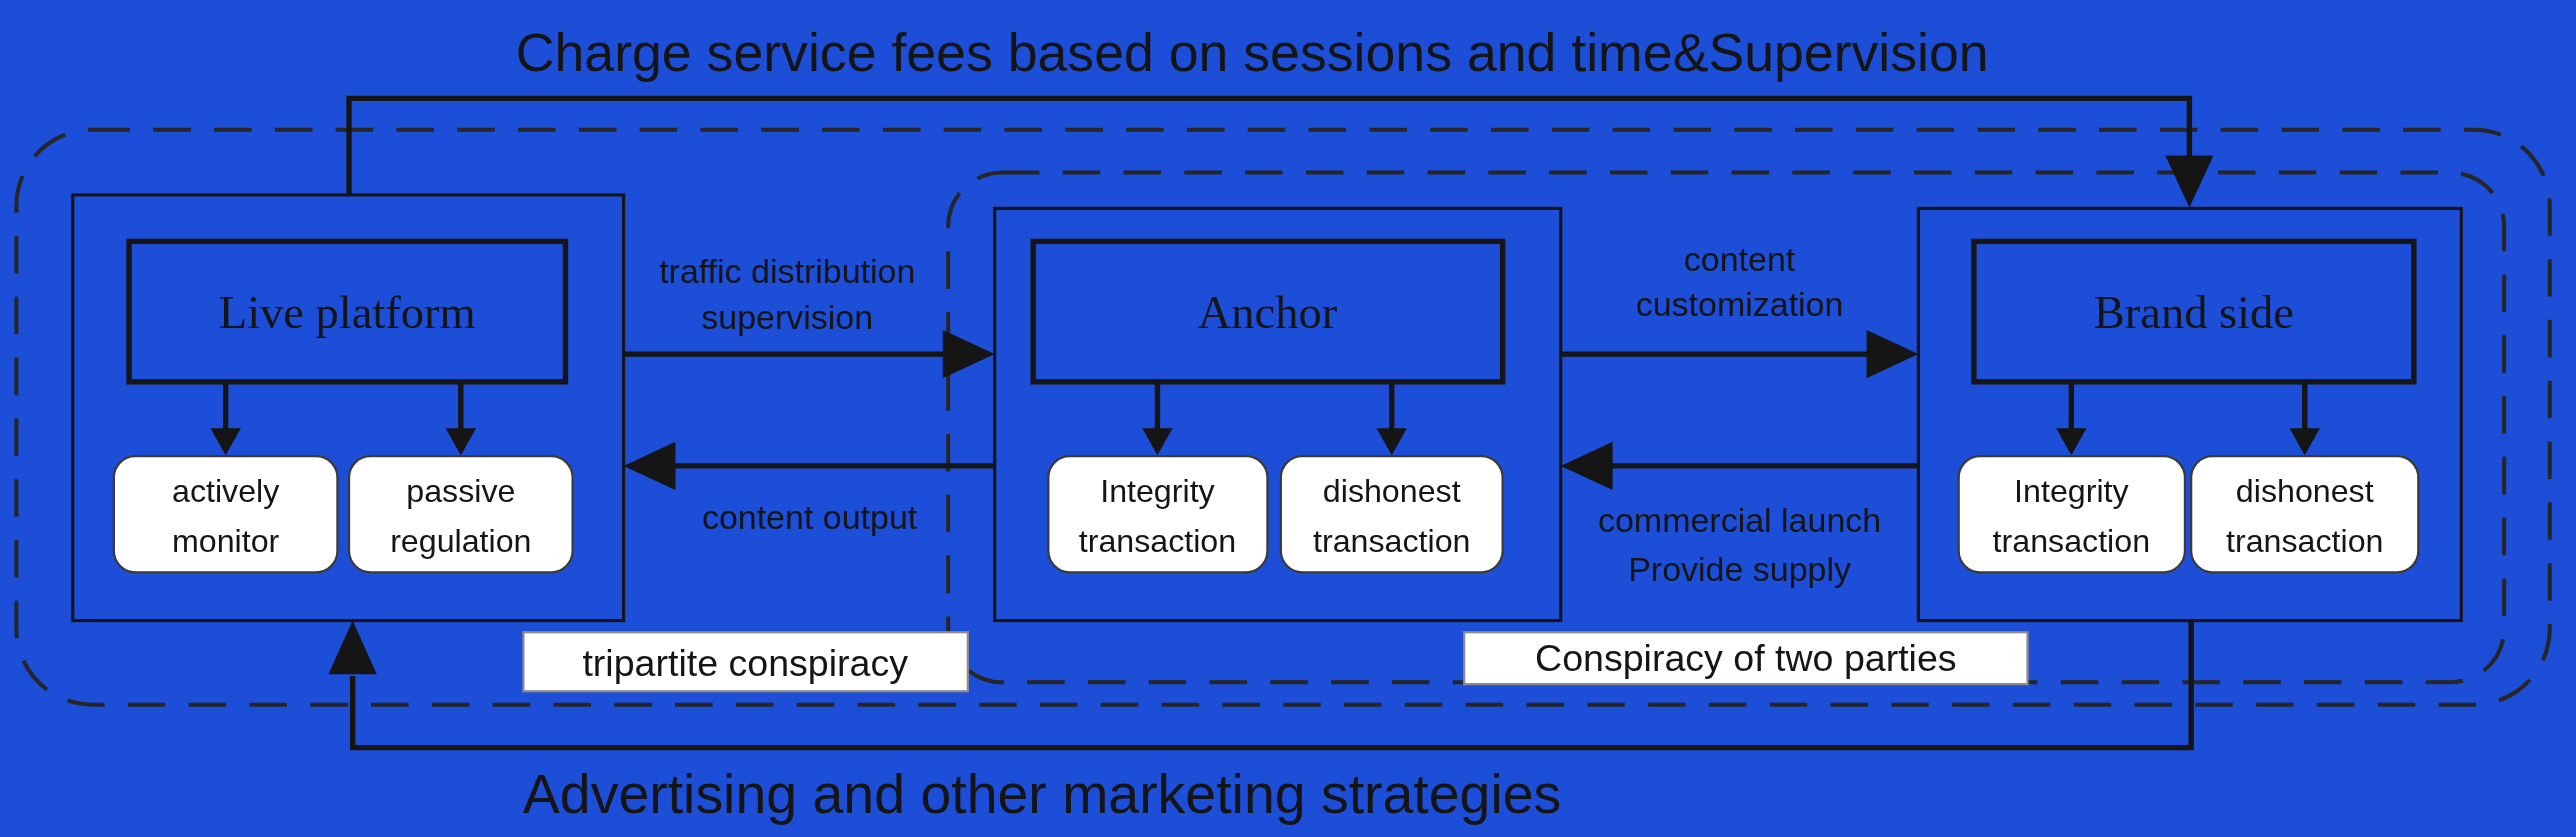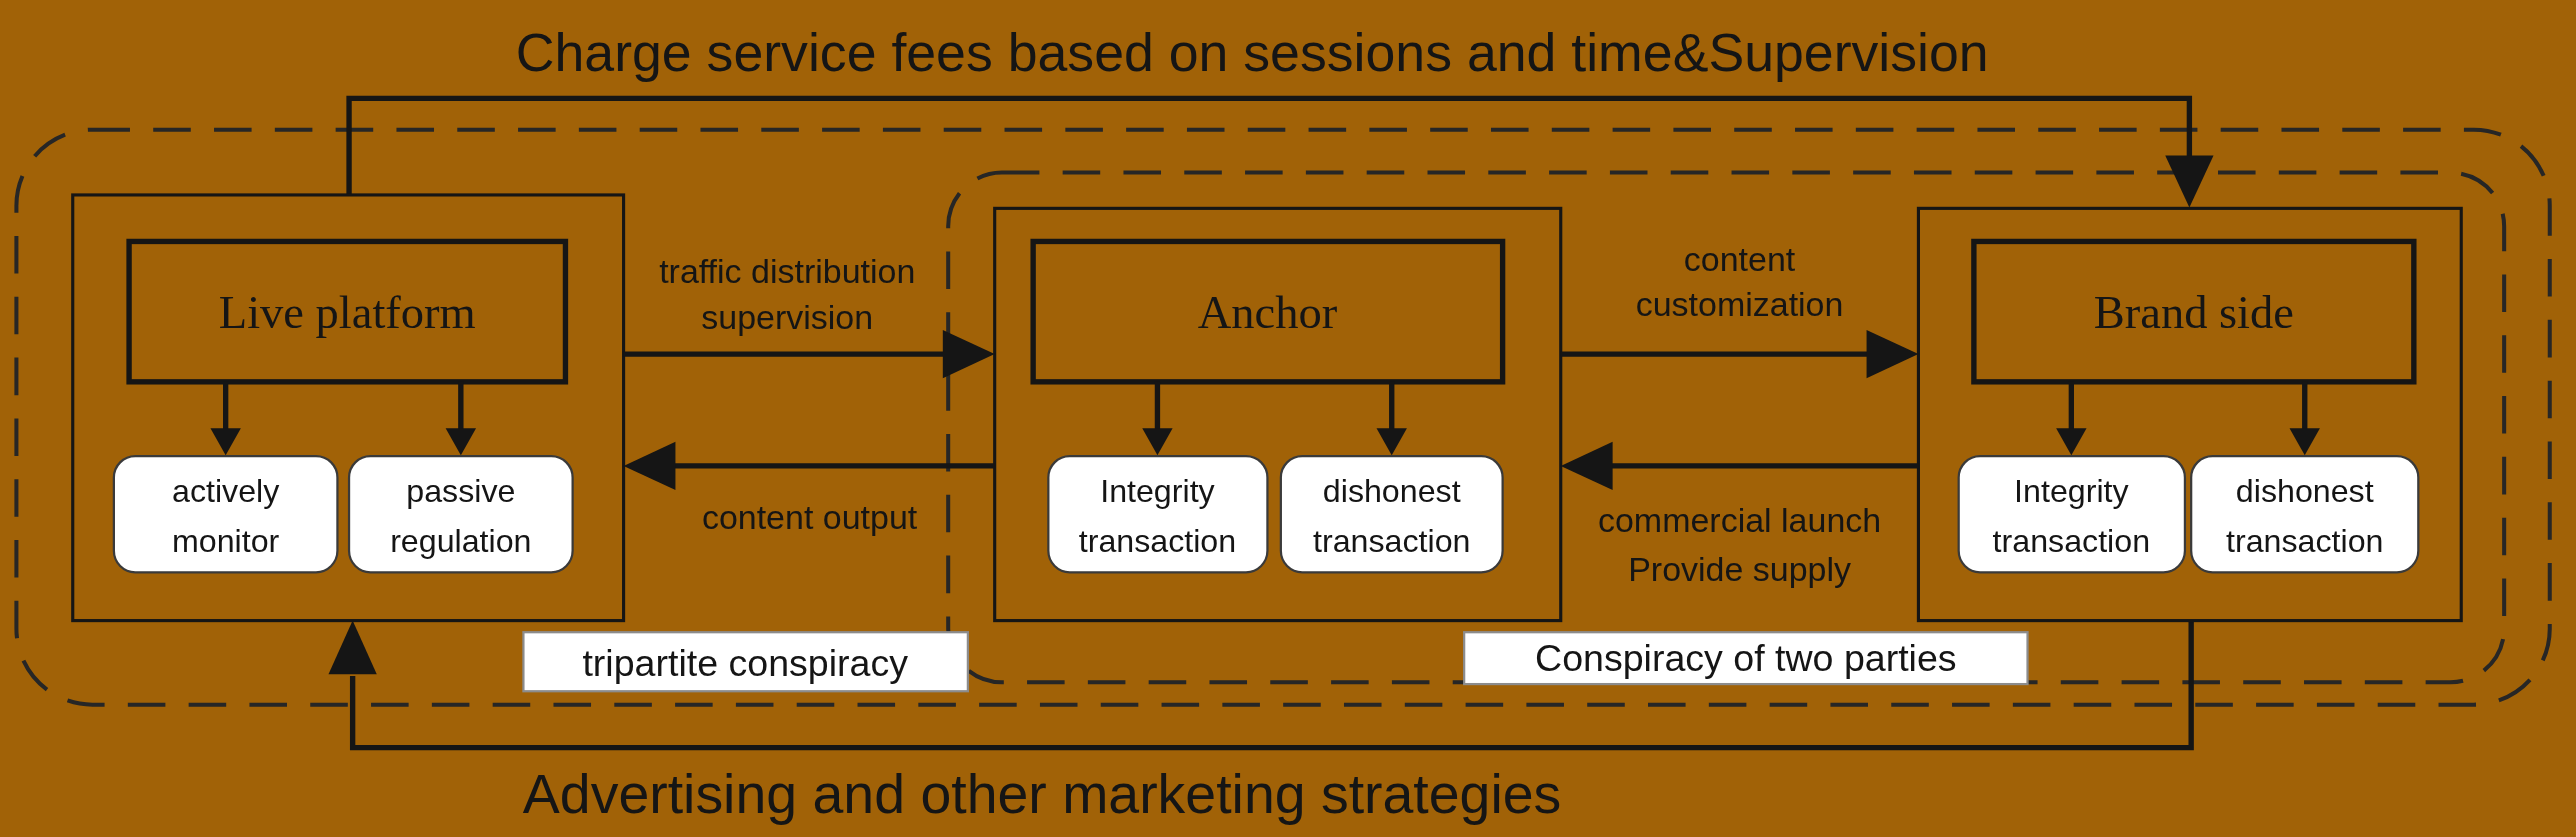--- a/index.html
+++ b/index.html
@@ -4,21 +4,21 @@
 <style>
   html, body {
     margin: 0;
     padding: 0;
     background: #ffffff;
   }
   .stage {
     position: relative;
     width: 2576px;
     height: 837px;
-    background: #a16207;
+    background: #1d4ed8;
     font-family: "Liberation Sans", "DejaVu Sans", sans-serif;
     overflow: hidden;
   }
   svg { display: block; }
   text {
     fill: #151515;
     text-anchor: middle;
   }
   .title-text {
     font-family: "Liberation Sans", "DejaVu Sans", sans-serif;

